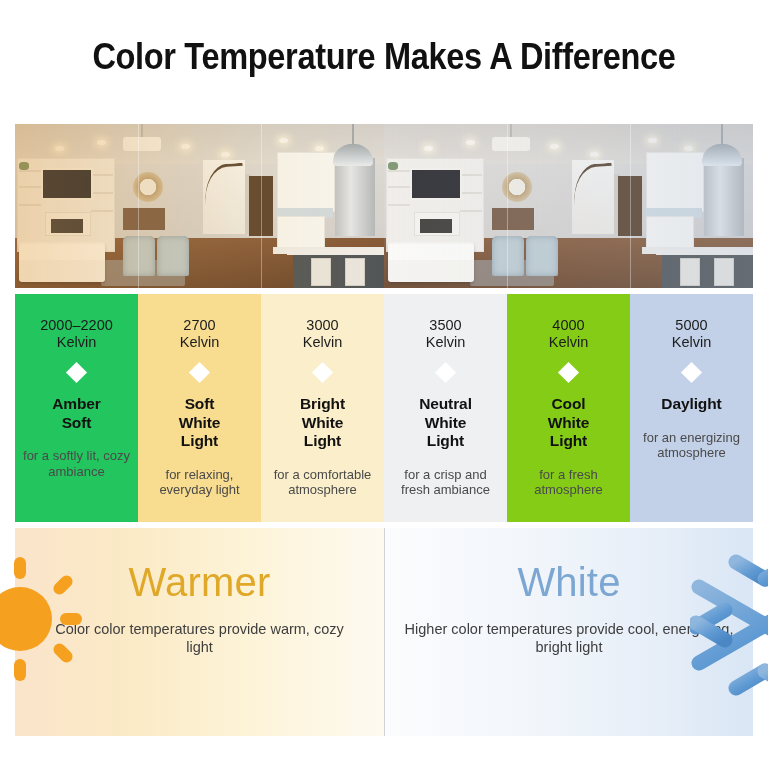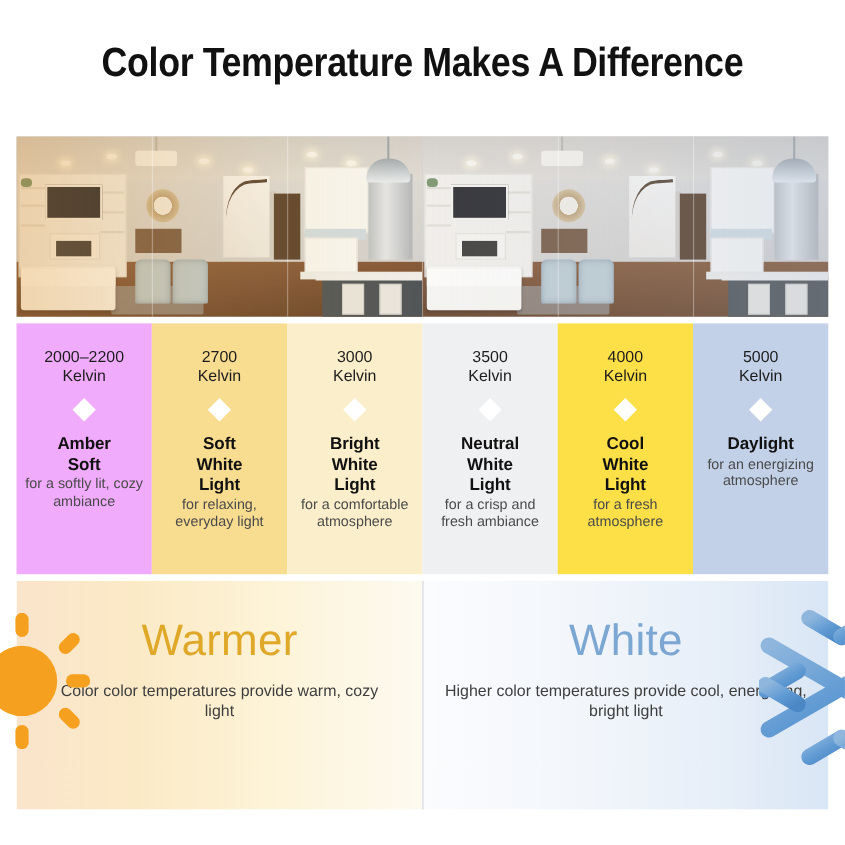--- a/index.html
+++ b/index.html
@@ -278,21 +278,21 @@
     font-weight: bold;
     color: #111111;
     text-align: center;
     letter-spacing: -0.1px;
   }
   .kdesc {
     font-size: 13px;
     line-height: 15.5px;
     color: #4a4a4a;
     text-align: center;
-    margin-top: 0;
+    margin-top: 16px;
     padding: 0 6px;
     box-sizing: border-box;
   }
 
   
   #summary-panel {
     position: absolute;
     left: 15px;
     top: 528px;
     width: 738px;
@@ -467,21 +467,21 @@
       <div class="tint cool"></div>
       <div class="tint cool2"></div>
     </div>
     <div class="seam" style="left:123px;"></div>
     <div class="seam" style="left:246px;"></div>
   </div>
 </div>
 
 <div id="kelvin-row">
 
-  <div class="kcol" style="background:#f0abfc;">
+  <div class="kcol" style="background:#22c55e;">
     <div class="kelvin-label">
       <span>2000–2200</span><br>
       <span>Kelvin</span>
     </div>
     <div class="diamond"></div>
     <div class="kname" style="white-space:pre-line;">Amber
 Soft</div>
     <div class="kdesc">for a softly lit, cozy ambiance</div>
   </div>
 
@@ -514,21 +514,21 @@
       <span>3500</span><br>
       <span>Kelvin</span>
     </div>
     <div class="diamond"></div>
     <div class="kname" style="white-space:pre-line;">Neutral
 White
 Light</div>
     <div class="kdesc">for a crisp and fresh ambiance</div>
   </div>
 
-  <div class="kcol" style="background:#fde047;">
+  <div class="kcol" style="background:#84cc16;">
     <div class="kelvin-label">
       <span>4000</span><br>
       <span>Kelvin</span>
     </div>
     <div class="diamond"></div>
     <div class="kname" style="white-space:pre-line;">Cool
 White
 Light</div>
     <div class="kdesc">for a fresh atmosphere</div>
   </div>

